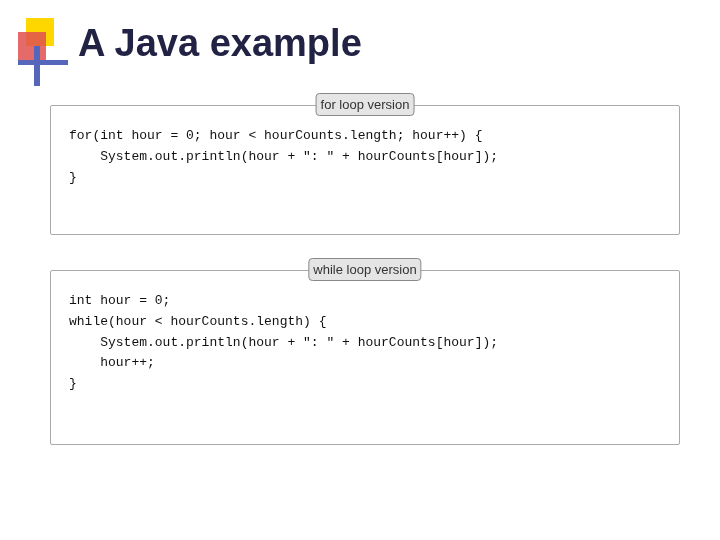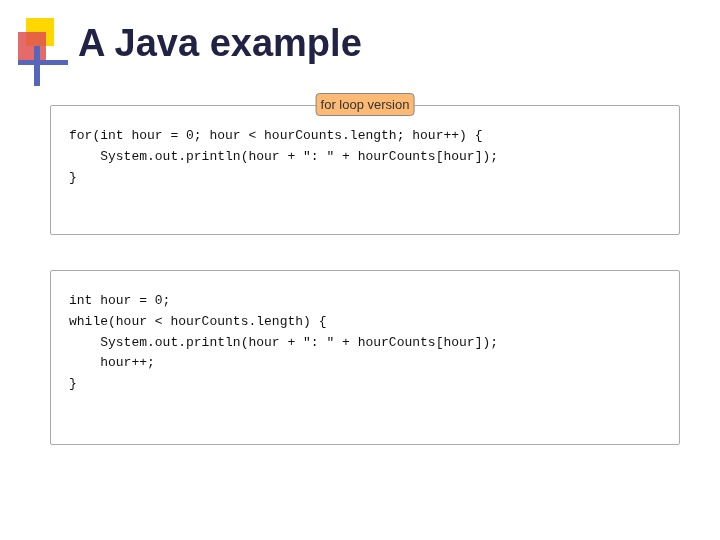--- a/index.html
+++ b/index.html
@@ -104,21 +104,21 @@
     }
 
     
     .version-badge {
       display: inline-block;
       border: 1px solid #888888;
       border-radius: 4px;
       padding: 3px 4px;
       font-size: 13px;
       color: #333333;
-      background: #fdba74;
+      background: #e5e5e5;
       position: absolute;
       top: -13px;
       left: 50%;
       transform: translateX(-50%);
     }
 
     
     .code-content {
       position: absolute;
       top: 20px;
@@ -145,20 +145,21 @@
   <div class="title">A Java example</div>
 
   <div class="code-box for-box">
     <span class="version-badge">for loop version</span>
     <pre class="code-content">for(int hour = 0; hour &lt; hourCounts.length; hour++) {
     System.out.println(hour + ": " + hourCounts[hour]);
 }</pre>
   </div>
 
   <div class="code-box while-box">
+    <span class="version-badge">while loop version</span>
     <pre class="code-content">int hour = 0;
 while(hour &lt; hourCounts.length) {
     System.out.println(hour + ": " + hourCounts[hour]);
     hour++;
 }</pre>
   </div>
 
 </div>
 
 </body></html>

